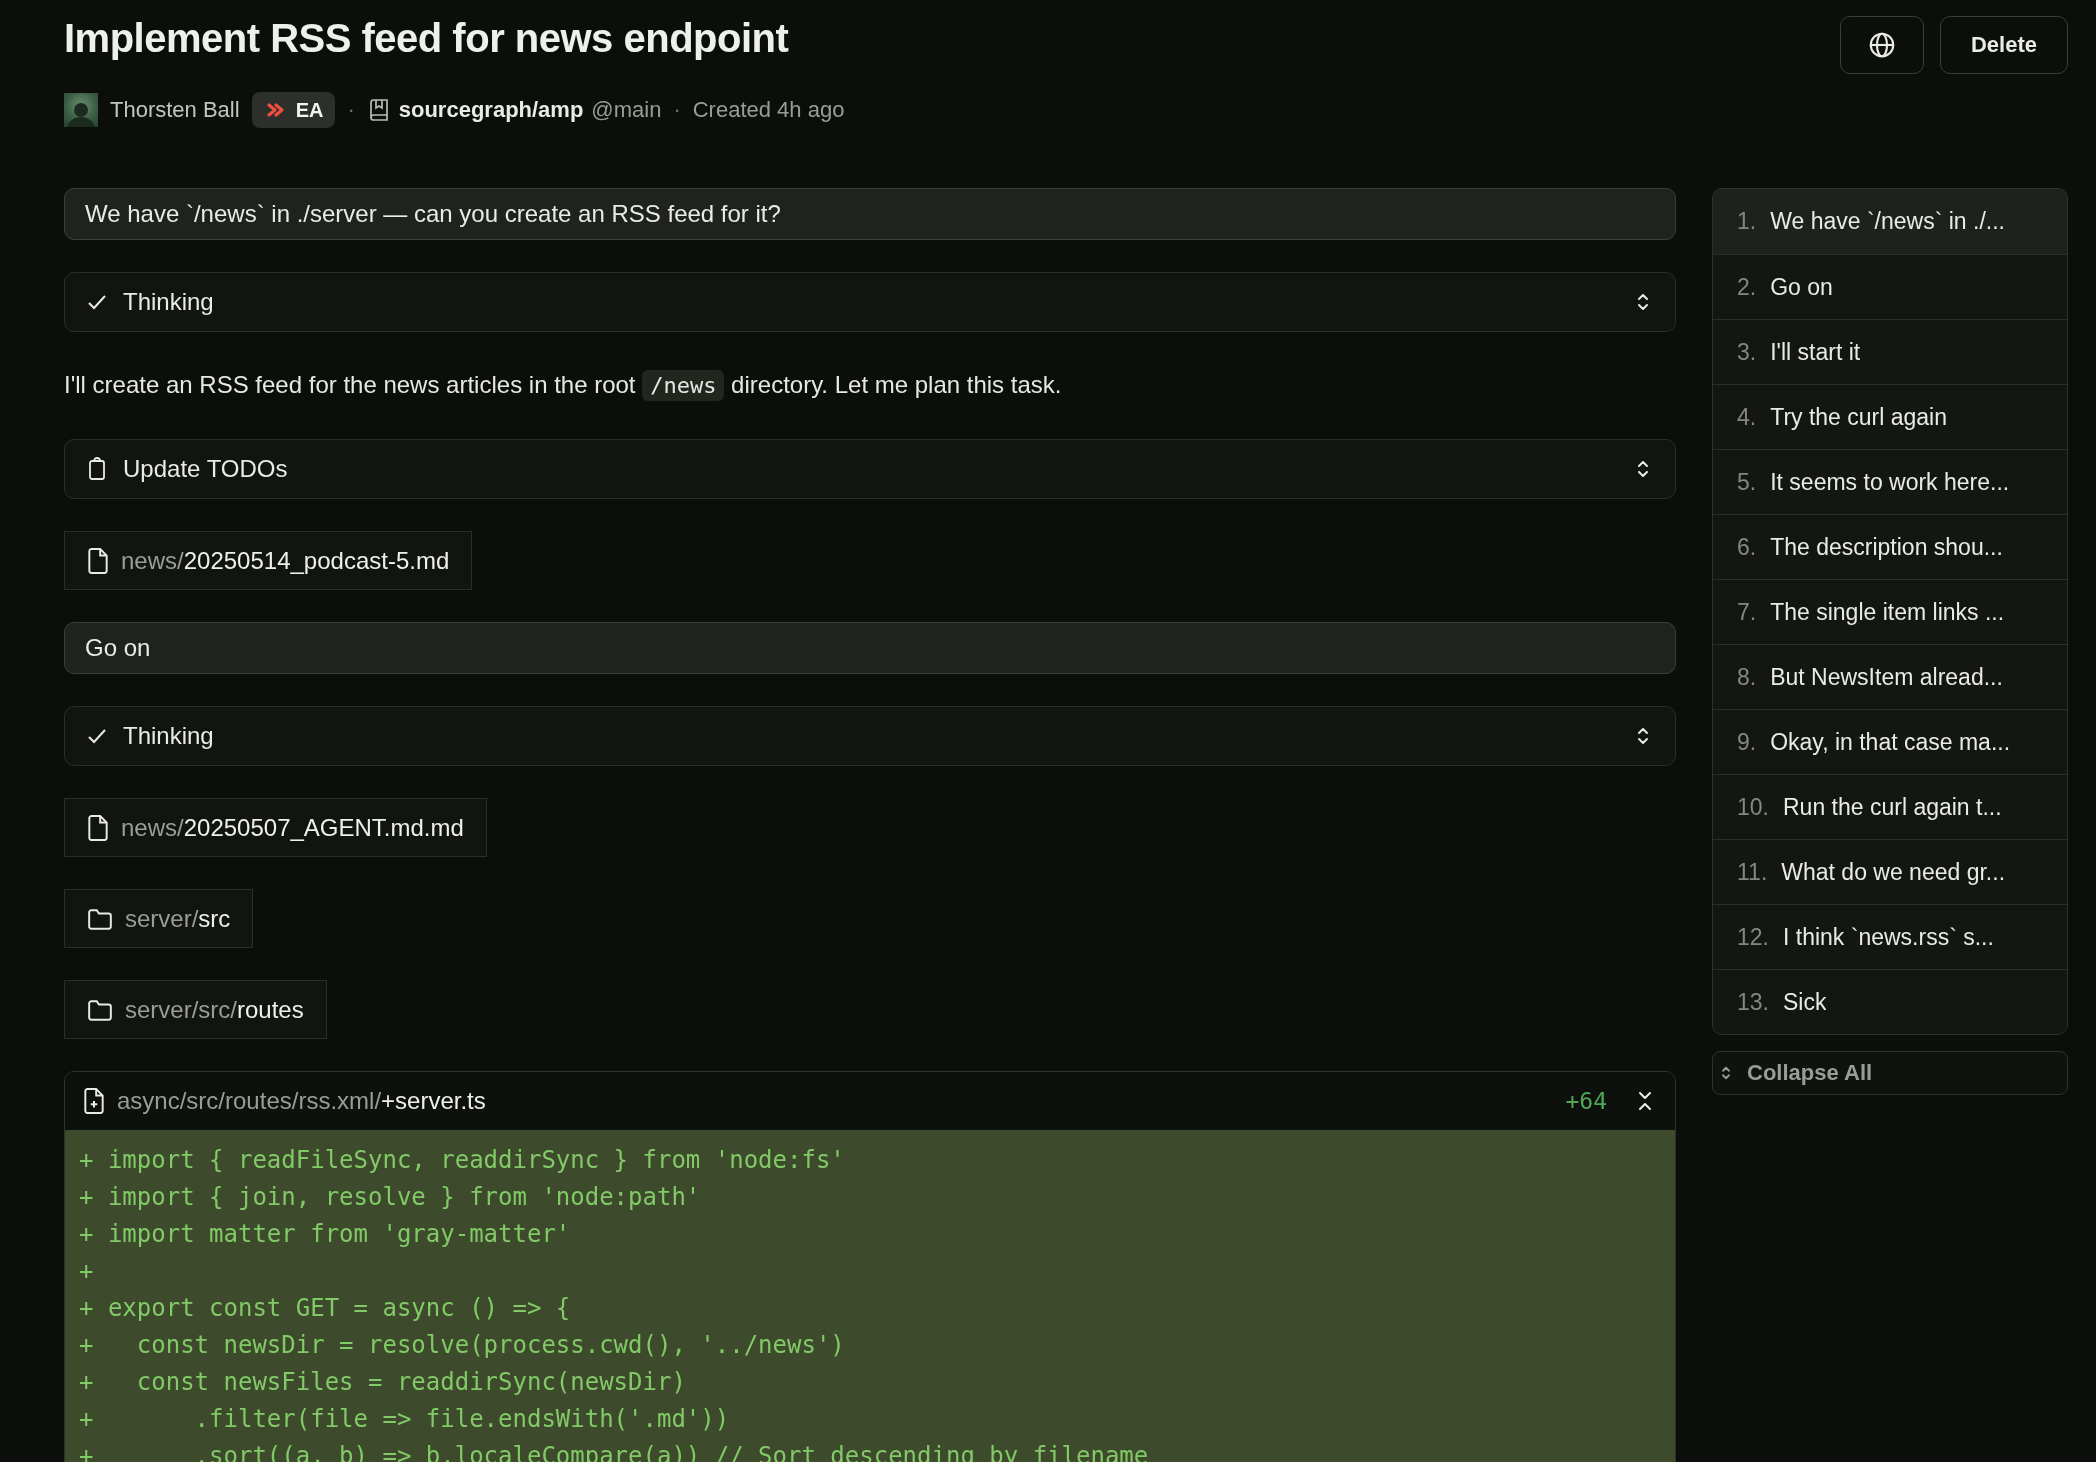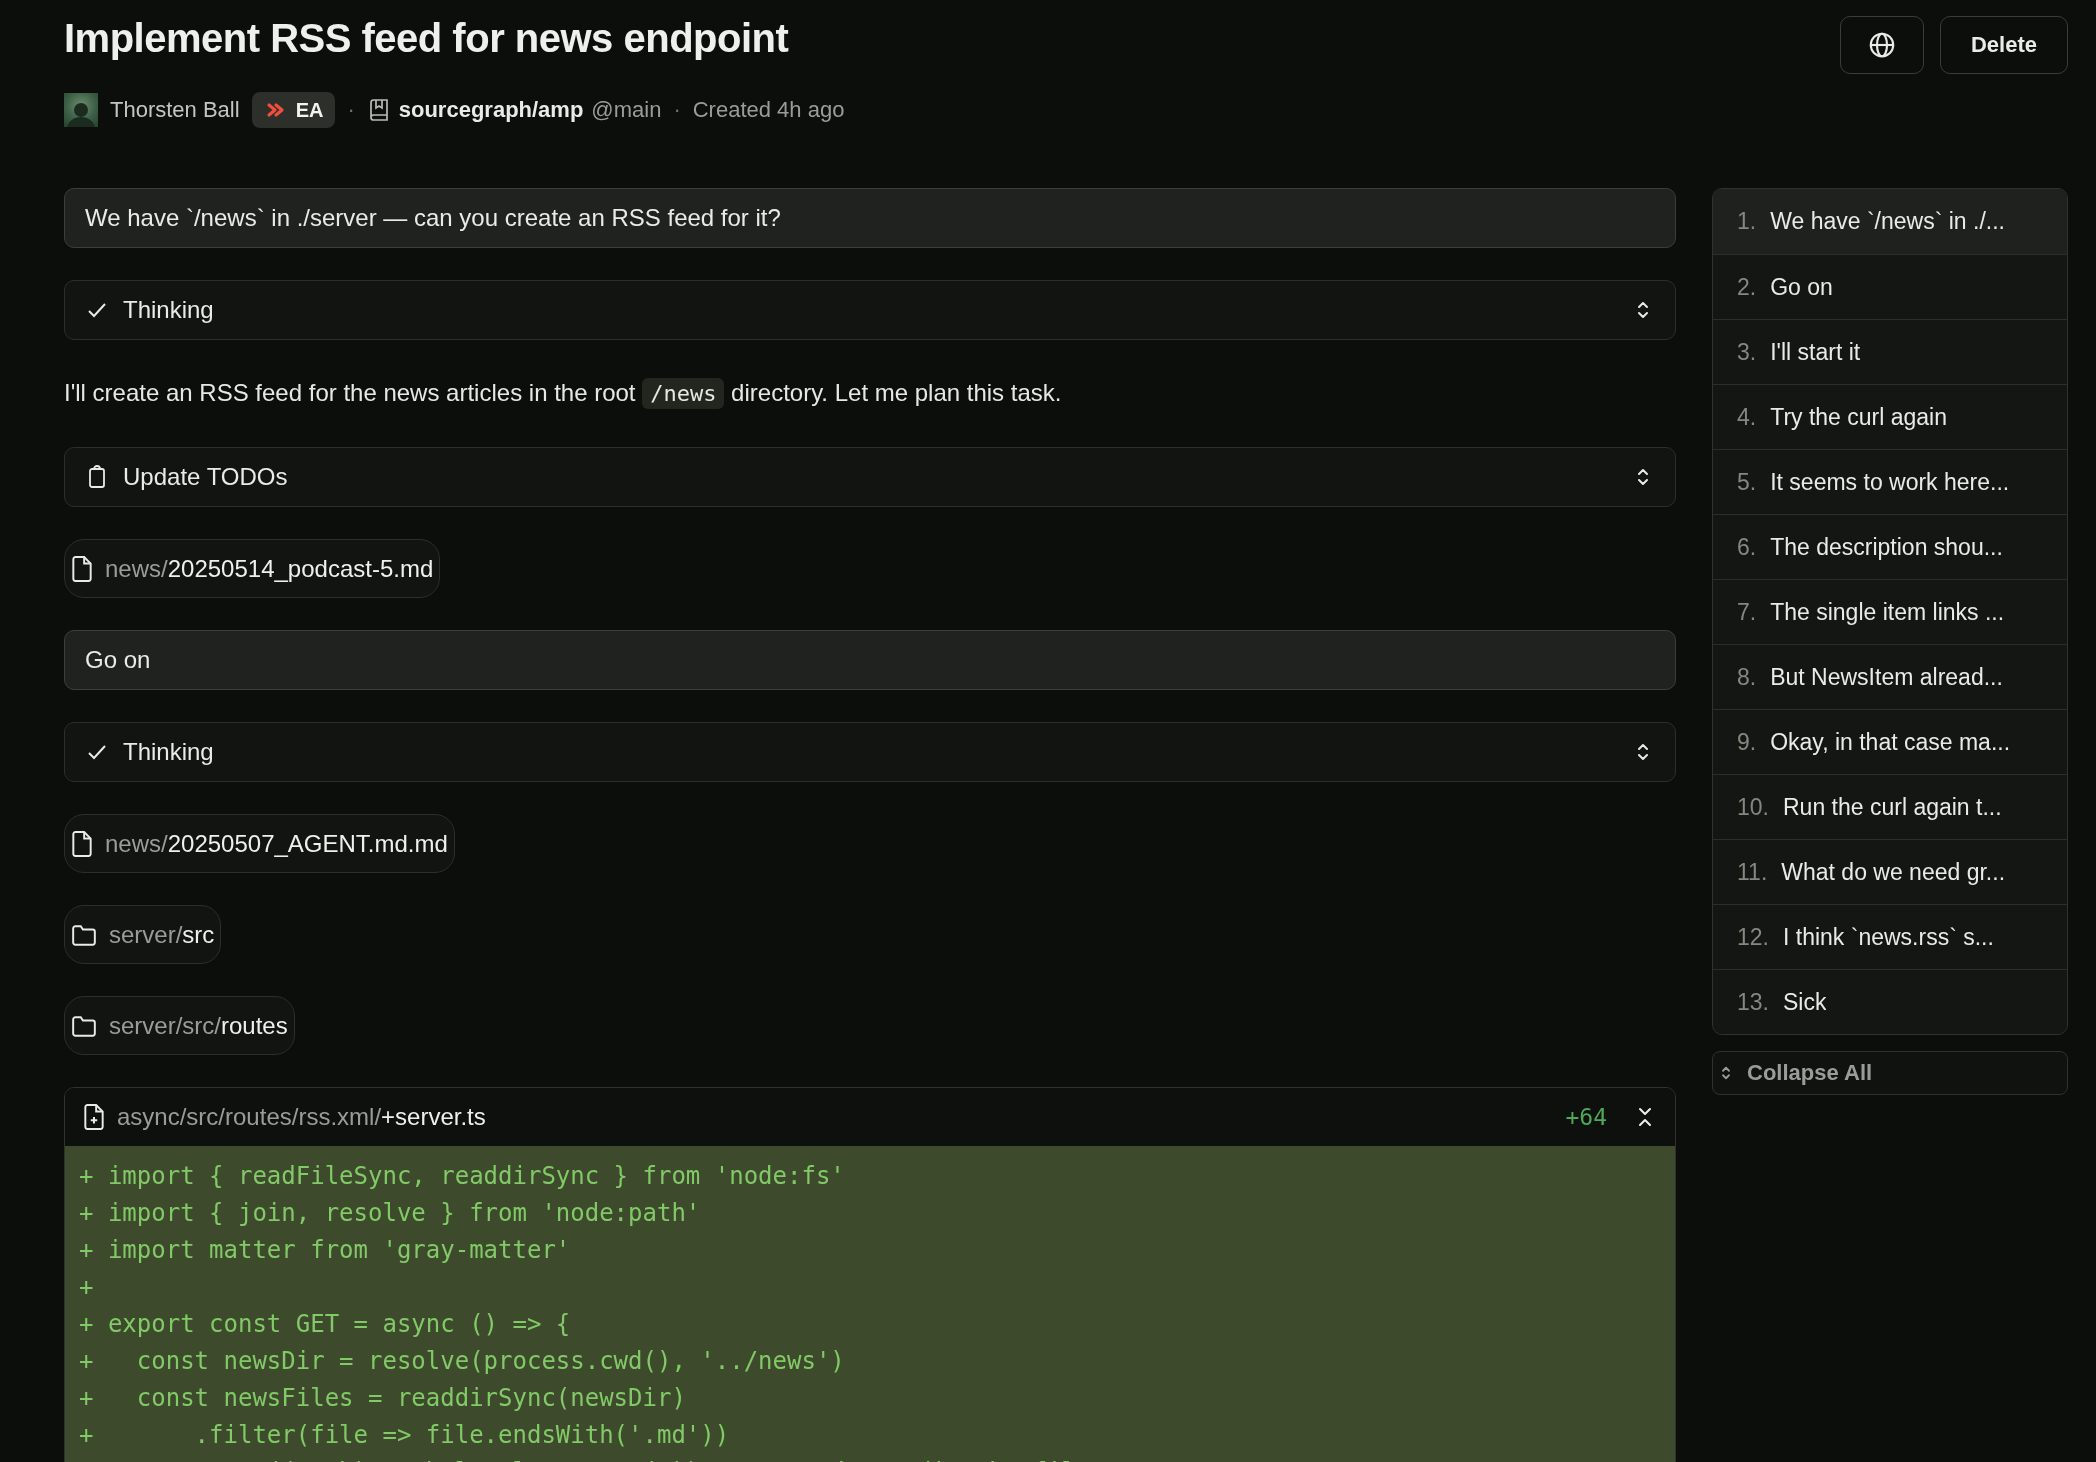--- a/index.html
+++ b/index.html
@@ -47,37 +47,37 @@
   .created { color:#9a9d97; }
 
   
   .content { display:flex; margin-top:60px; align-items:flex-start; }
   .main-col { width:1612px; flex:none; display:flex; flex-direction:column; gap:32px; }
   .side-col { width:356px; flex:none; margin-left:36px; }
 
   
   .user-msg {
     background:#1f221e; border:1px solid #3b3e39; border-radius:10px;
-    height:60px; display:flex; align-items:center; padding:0 20px; font-size:24px; color:#e9ebe6;
+    height:52px; display:flex; align-items:center; padding:0 20px; font-size:24px; color:#e9ebe6;
   }
   .section-row {
     background:#121411; border:1px solid #2b2e2a; border-radius:10px;
     height:60px; display:flex; align-items:center; padding:0 20px; cursor:pointer;
   }
   .section-row .row-label { font-size:24px; margin-left:14px; color:#e9ebe6; }
   .row-spacer { flex:1; }
   .para { font-size:24px; line-height:34px; color:#e6e8e3; margin:4px 0; }
   .inline-code {
     font-family:"DejaVu Sans Mono", monospace; font-size:22px;
     background:#23261f; border-radius:6px; padding:3px 8px; color:#e6e8e3;
   }
   .chip {
     display:inline-flex; align-self:flex-start; align-items:center; gap:12px;
-    background:#121411; border:1px solid #2b2e2a; border-radius:20px;
-    height:59px; padding:0 6px; font-size:24px; cursor:pointer;
+    background:#121411; border:1px solid #2b2e2a; border-radius:0;
+    height:59px; padding:0 22px; font-size:24px; cursor:pointer;
   }
   .path-prefix { color:#9a9d97; }
   .path-name { color:#eef0eb; }
 
   
   .code-card { border:1px solid #2f322e; border-radius:10px; overflow:hidden; }
   .code-header {
     height:58px; display:flex; align-items:center; padding:0 18px; gap:12px;
     background:#0e100d; font-size:24px; cursor:pointer;
   }

